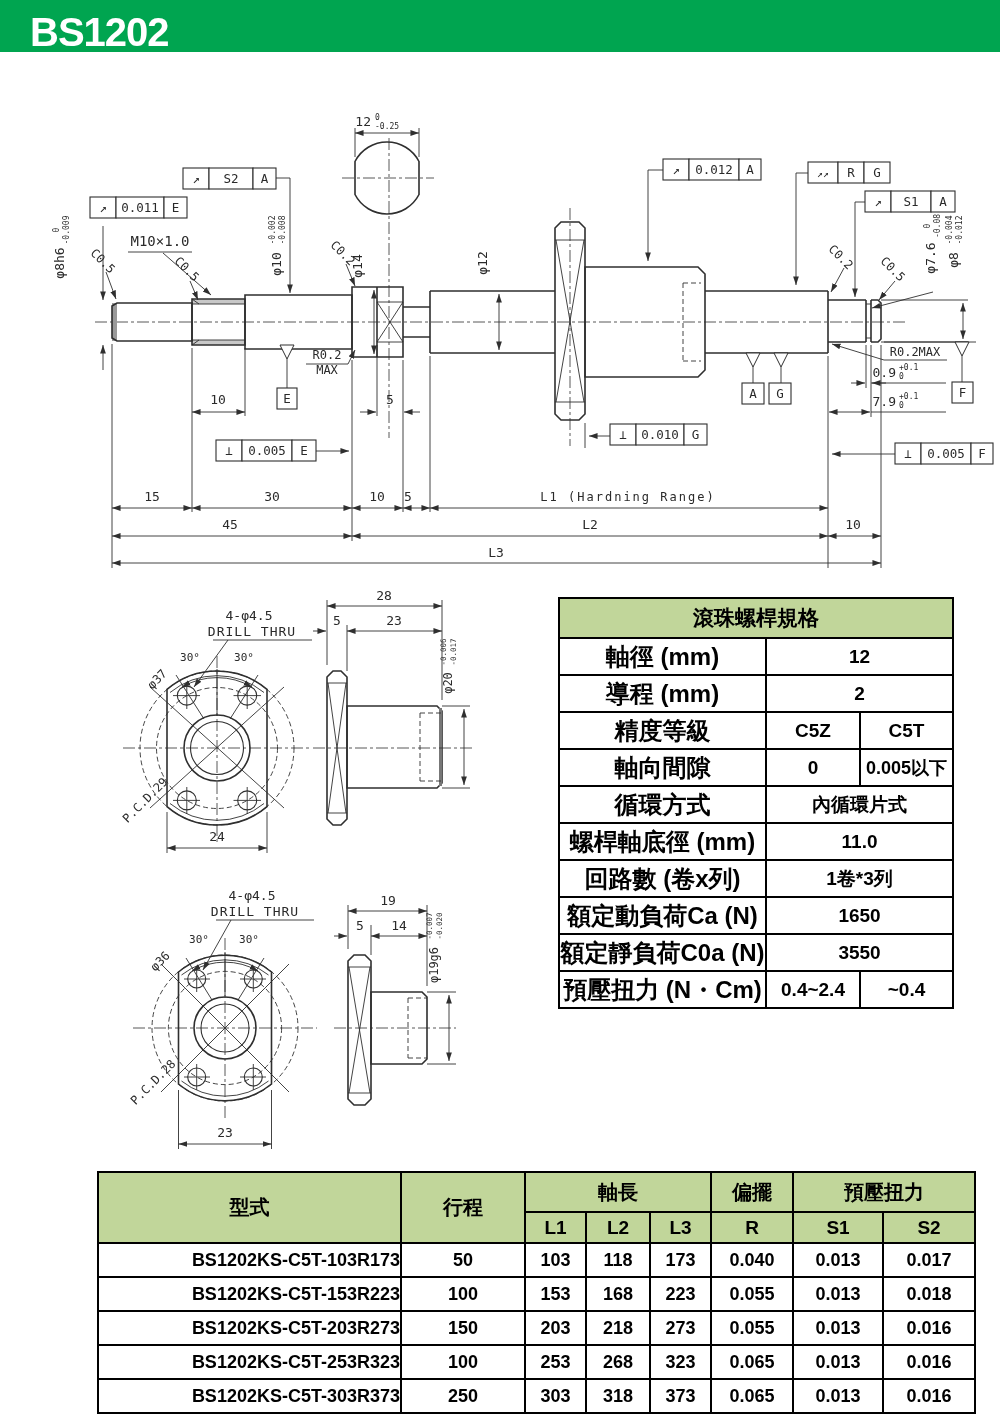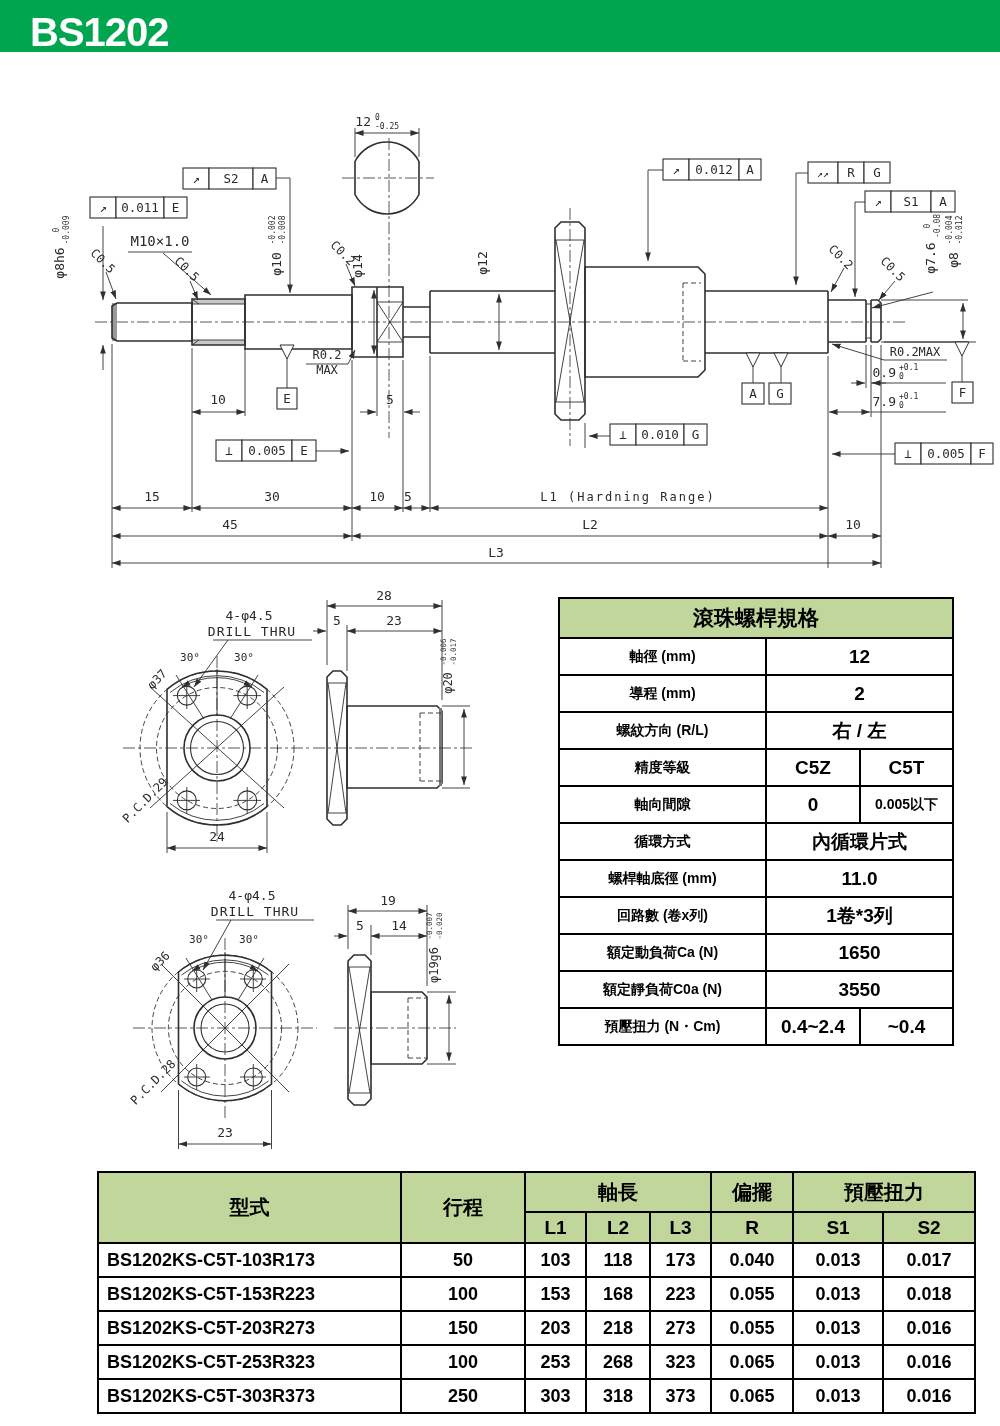--- a/index.html
+++ b/index.html
@@ -19,28 +19,28 @@
   .dim{fill:none;stroke:#2f2f2f;stroke-width:0.9;}
   .tri{fill:#fff;stroke:#2f2f2f;stroke-width:1;}
   text{font-family:"DejaVu Sans Mono","Liberation Mono",monospace;fill:#2a2a2a;}
   [data-fcf] rect{fill:#fff;stroke:#2f2f2f;stroke-width:1.1;}
   table{border-collapse:collapse;table-layout:fixed;}
   td,th{border:2px solid #000;padding:0;text-align:center;vertical-align:middle;
         font-family:"Liberation Sans",sans-serif;overflow:hidden;}
   .spec{position:absolute;left:558px;top:597px;width:394px;}
   .spec td{height:35px;font-size:19px;font-weight:bold;background:#fff;}
   .spec .title td{height:38px;background:#c1d69a;font-size:21px;}
-  .spec td.lab{font-size:14px;margin-left:21px;}
-  .spec td.sm{font-size:14px;}
+  .spec td.lab{font-size:24px;margin-left:21px;}
+  .spec td.sm{font-size:18px;}
   .model{position:absolute;left:70px;top:1171px;width:877px;margin-left:27px;}
   .model th{background:#c1d69a;font-weight:bold;}
   .model .h1 th{height:38px;font-size:20px;}
   .model .h2 th{height:29px;font-size:19px;}
   .model td{height:32px;font-size:18px;font-weight:bold;background:#fff;}
-  .model td.mname{text-align:left;padding-left:8px;}
+  .model td.mname{text-align:right;padding-left:8px;}
 </style>
 </head>
 <body>
 
 <div class="page">
 
   <div class="topbar">
     <h1>BS1202</h1>
   </div>
 
@@ -346,24 +346,20 @@
         </tr>
     <tr>
           <td class="lab">軸徑 (mm)</td>
         <td colspan="2">12</td>
         </tr>
     <tr>
           <td class="lab">導程 (mm)</td>
         <td colspan="2">2</td>
         </tr>
     <tr>
-          <td class="lab">螺紋方向 (R/L)</td>
-        <td colspan="2">右 / 左</td>
-        </tr>
-    <tr>
           <td class="lab">精度等級</td>
         <td>C5Z</td>
         <td>C5T</td>
         </tr>
     <tr>
           <td class="lab">軸向間隙</td>
         <td>0</td>
         <td class="sm">0.005以下</td>
         </tr>
     <tr>

